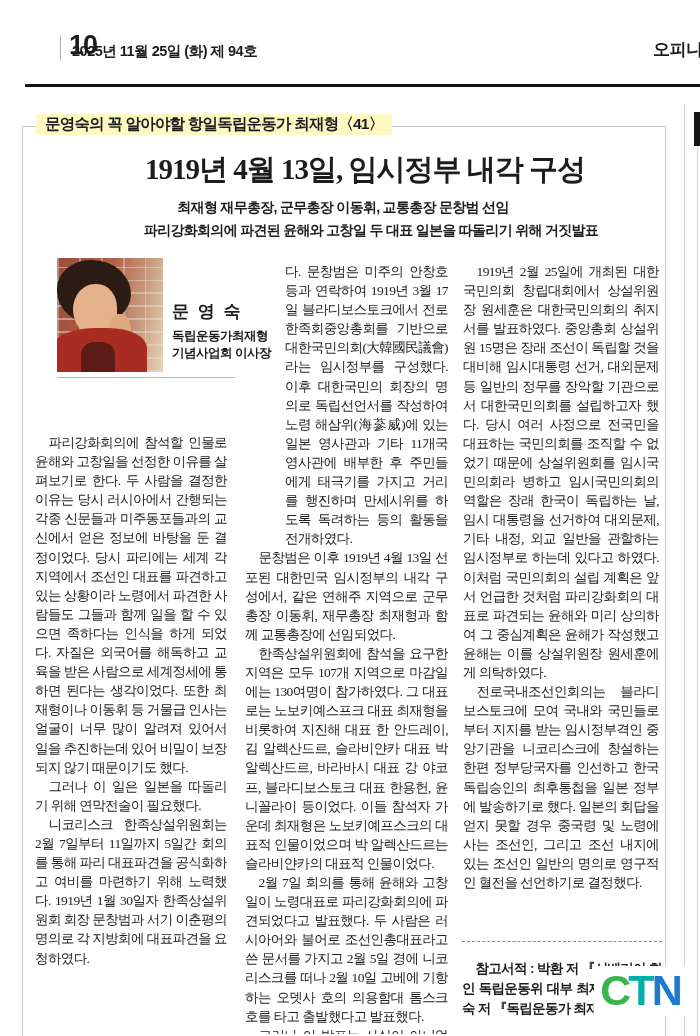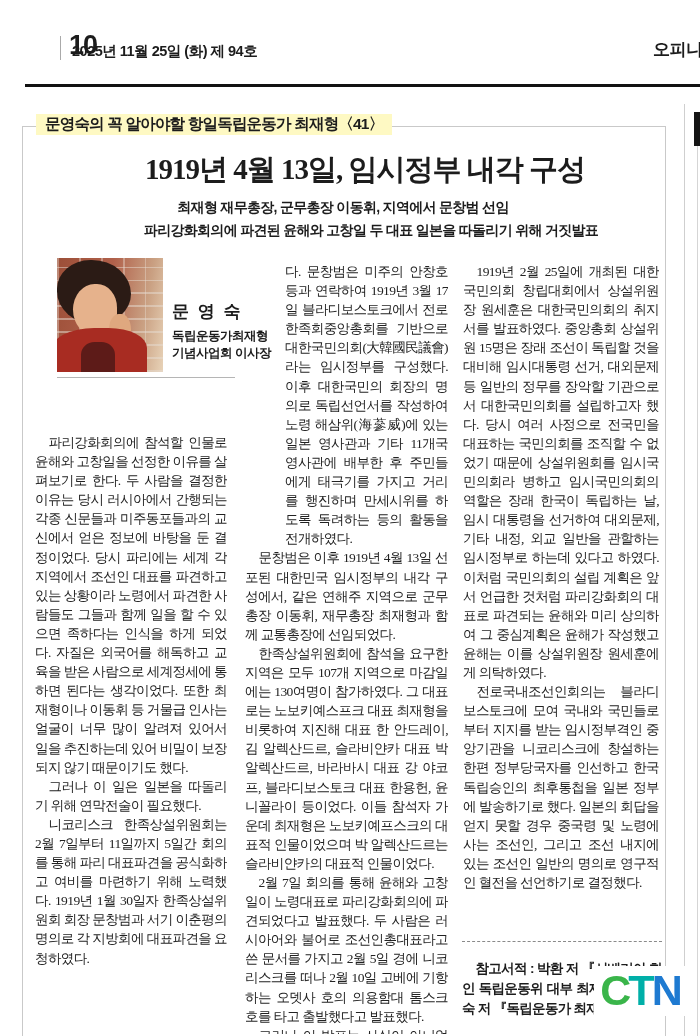--- a/index.html
+++ b/index.html
@@ -112,21 +112,21 @@
   <div class="head-rule"></div>
 </div>
 
 <div class="col-sep"></div>
 <div class="adjacent-edge"></div>
 <div class="edge-line"></div>
 
 <div class="article-box"></div>
 <div class="kicker">문영숙의 꼭 알아야할 항일독립운동가 최재형〈41〉</div>
 <div class="headline">1919년 4월 13일, 임시정부 내각 구성</div>
-<div class="deck1">최재형 재무총장, 군무총장 이동휘, 지역에서 문창범 선임</div>
+<div class="deck1">최재형 재무총장, 군무총장 이동휘, 교통총장 문창범 선임</div>
 <div class="deck2">파리강화회의에 파견된 윤해와 고창일 두 대표 일본을 따돌리기 위해 거짓발표</div>
 
 <div class="author-photo">
   <div class="hair-shape"></div>
   <div class="face-shape"></div>
   <div class="hand-shape"></div>
   <div class="clothing-shape"></div>
   <div class="collar-shape"></div>
 </div>
 <div class="author-name">문 영 숙</div>

